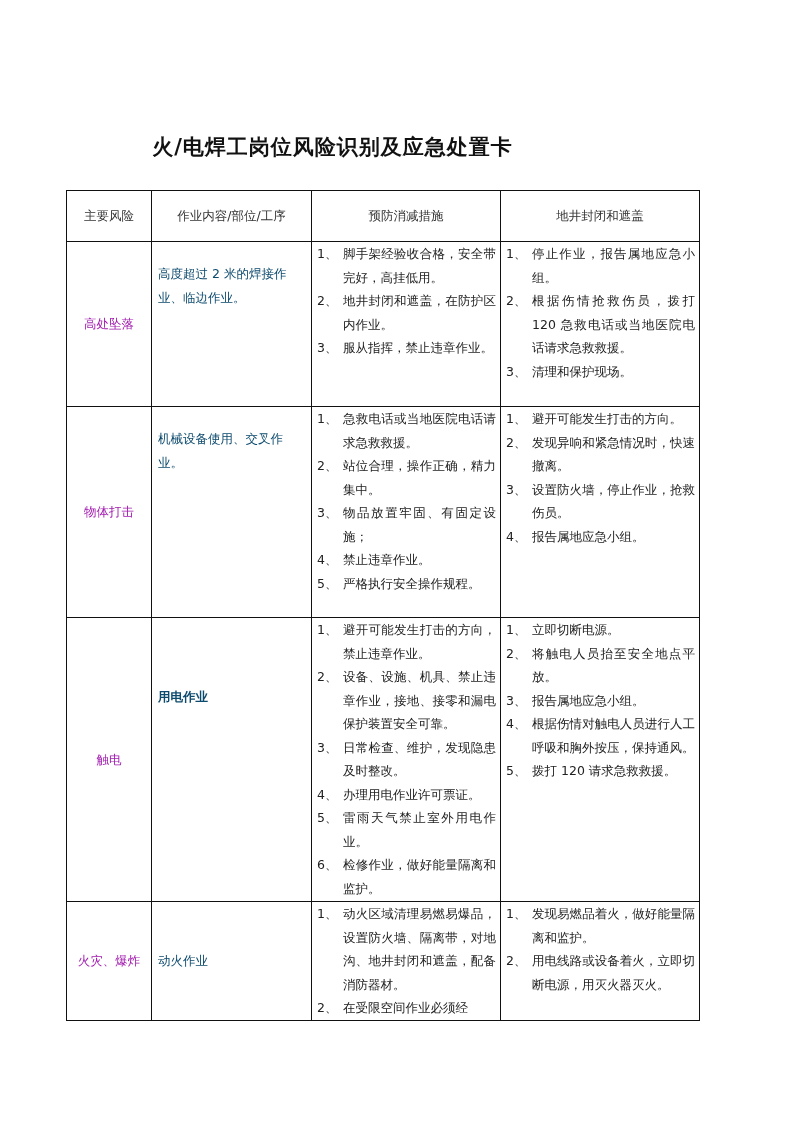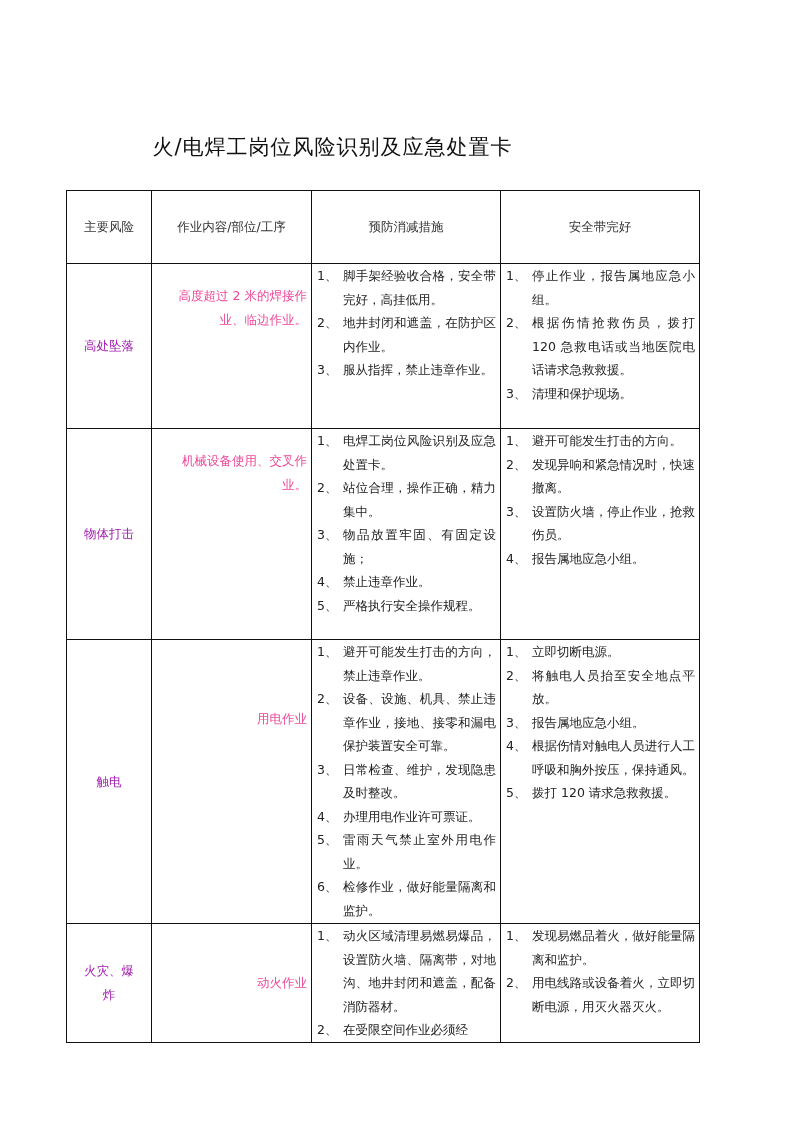--- a/index.html
+++ b/index.html
@@ -15,60 +15,59 @@
       color: #222222;
       overflow: hidden;
     }
     .page-title {
       position: absolute;
       left: 0;
       top: 133px;
       width: 665px;
       text-align: center;
       font-size: 21px;
-      font-weight: normal;
+      font-weight: bold;
       color: #111111;
       letter-spacing: 1px;
     }
     table.risk-table {
       position: absolute;
       left: 66px;
       top: 190px;
       width: 634px;
       border-collapse: collapse;
       table-layout: fixed;
     }
     table.risk-table th,
     table.risk-table td {
       border: 1.3px solid #111111;
       font-size: 12.5px;
       line-height: 23.5px;
-      padding: 16px;
+      padding: 5px;
       vertical-align: top;
       font-weight: normal;
     }
     table.risk-table th {
       height: 40px;
       text-align: center;
       vertical-align: middle;
       color: #333333;
     }
     .col-risk { width: 85px; }
     .col-work { width: 160px; }
     .col-prev { width: 189px; }
     .col-emer { width: 199px; }
     td.risk-cell {
       text-align: center;
       vertical-align: middle !important;
       color: #a21caf;
     }
     td.work-cell {
       padding: 20px 4px 0 6px !important;
-      color: #ec4899;
-      text-align: right;
+      color: #0c4a6e;
     }
     td.work-cell.mid {
       vertical-align: middle !important;
       padding-top: 0 !important;
     }
     td.list-cell {
       padding: 0 4px 0 5px !important;
     }
     ol.measure-list {
       list-style: none;
@@ -99,21 +98,21 @@
     <col class="col-risk">
     <col class="col-work">
     <col class="col-prev">
     <col class="col-emer">
   </colgroup>
   <thead>
     <tr>
       <th>主要风险</th>
       <th>作业内容/部位/工序</th>
       <th>预防消减措施</th>
-      <th>安全带完好</th>
+      <th>地井封闭和遮盖</th>
     </tr>
   </thead>
   <tbody>
 
     <tr style="height:165px;">
       <td class="risk-cell">高处坠落</td>
       <td class="work-cell">高度超过 2 米的焊接作业、临边作业。</td>
       <td class="list-cell">
         <ol class="measure-list">
           <li>
@@ -148,21 +147,21 @@
       </td>
     </tr>
 
     <tr style="height:211px;">
       <td class="risk-cell">物体打击</td>
       <td class="work-cell">机械设备使用、交叉作业。</td>
       <td class="list-cell">
         <ol class="measure-list">
           <li>
               <span class="li-num">1、</span>
-              <span class="li-text">电焊工岗位风险识别及应急处置卡。</span>
+              <span class="li-text">急救电话或当地医院电话请求急救救援。</span>
             </li>
           <li>
               <span class="li-num">2、</span>
               <span class="li-text">站位合理，操作正确，精力集中。</span>
             </li>
           <li>
               <span class="li-num">3、</span>
               <span class="li-text">物品放置牢固、有固定设施；</span>
             </li>
           <li>
@@ -192,21 +191,21 @@
           <li>
               <span class="li-num">4、</span>
               <span class="li-text">报告属地应急小组。</span>
             </li>
         </ol>
       </td>
     </tr>
 
     <tr style="height:284px;">
       <td class="risk-cell">触电</td>
-      <td class="work-cell" style="padding-top:67px !important;">用电作业</td>
+      <td class="work-cell" style="padding-top:67px !important;font-weight:bold;">用电作业</td>
       <td class="list-cell">
         <ol class="measure-list">
           <li>
               <span class="li-num">1、</span>
               <span class="li-text">避开可能发生打击的方向，禁止违章作业。</span>
             </li>
           <li>
               <span class="li-num">2、</span>
               <span class="li-text">设备、设施、机具、禁止违章作业，接地、接零和漏电保护装置安全可靠。</span>
             </li>

